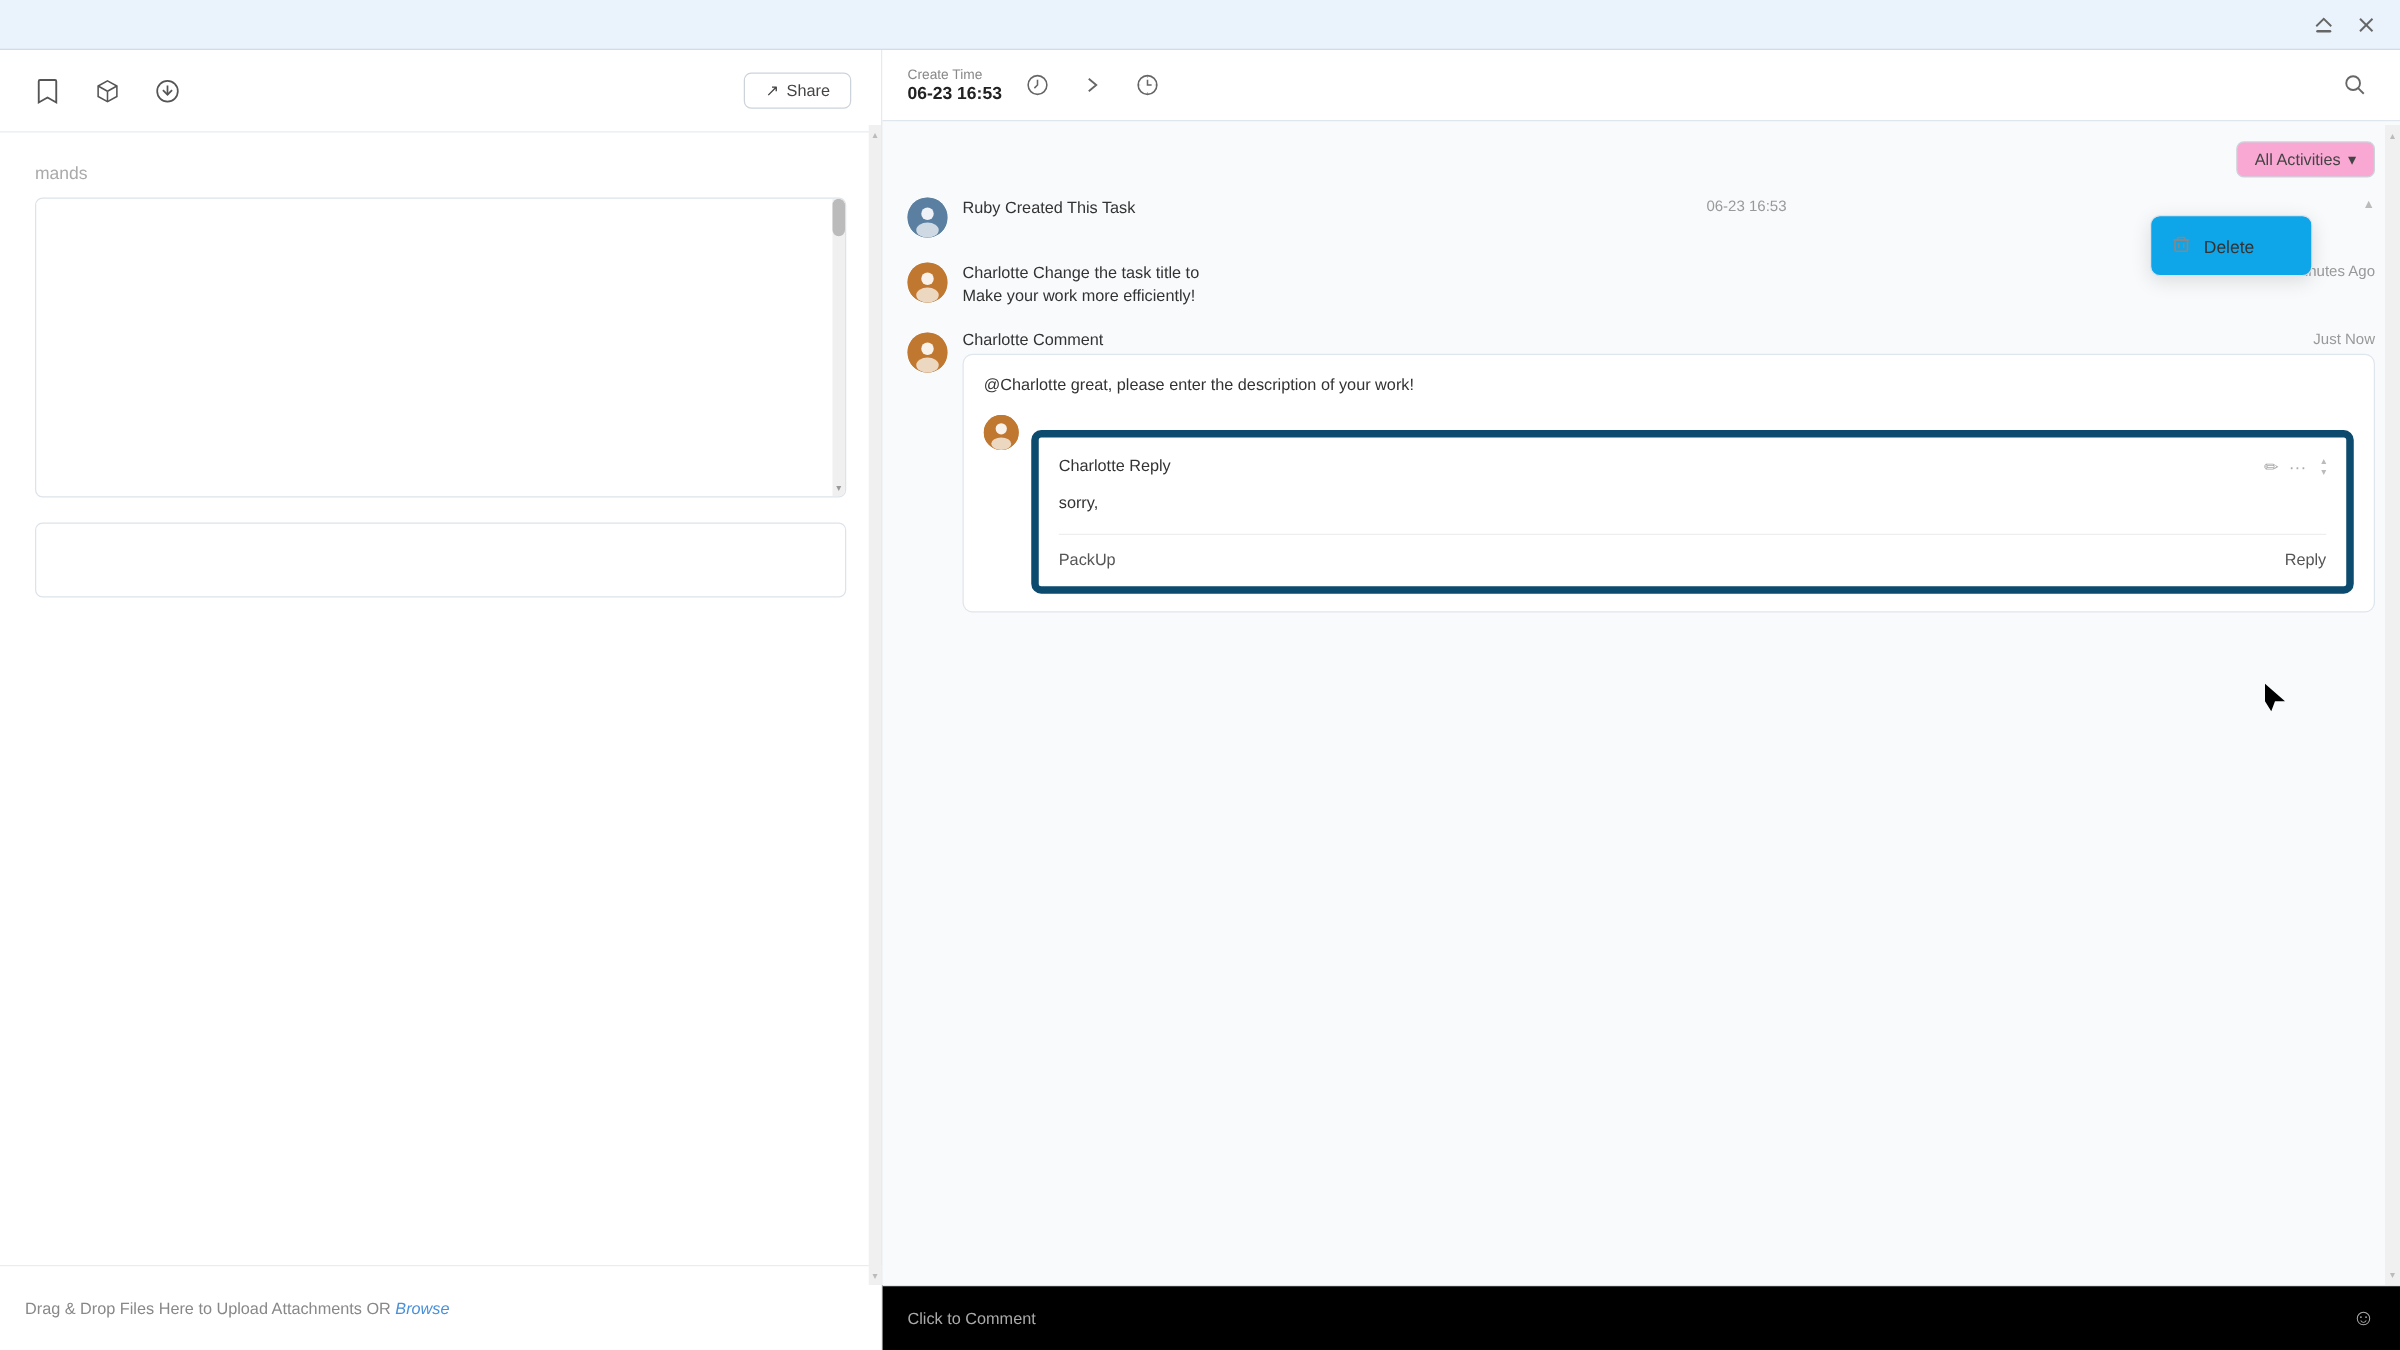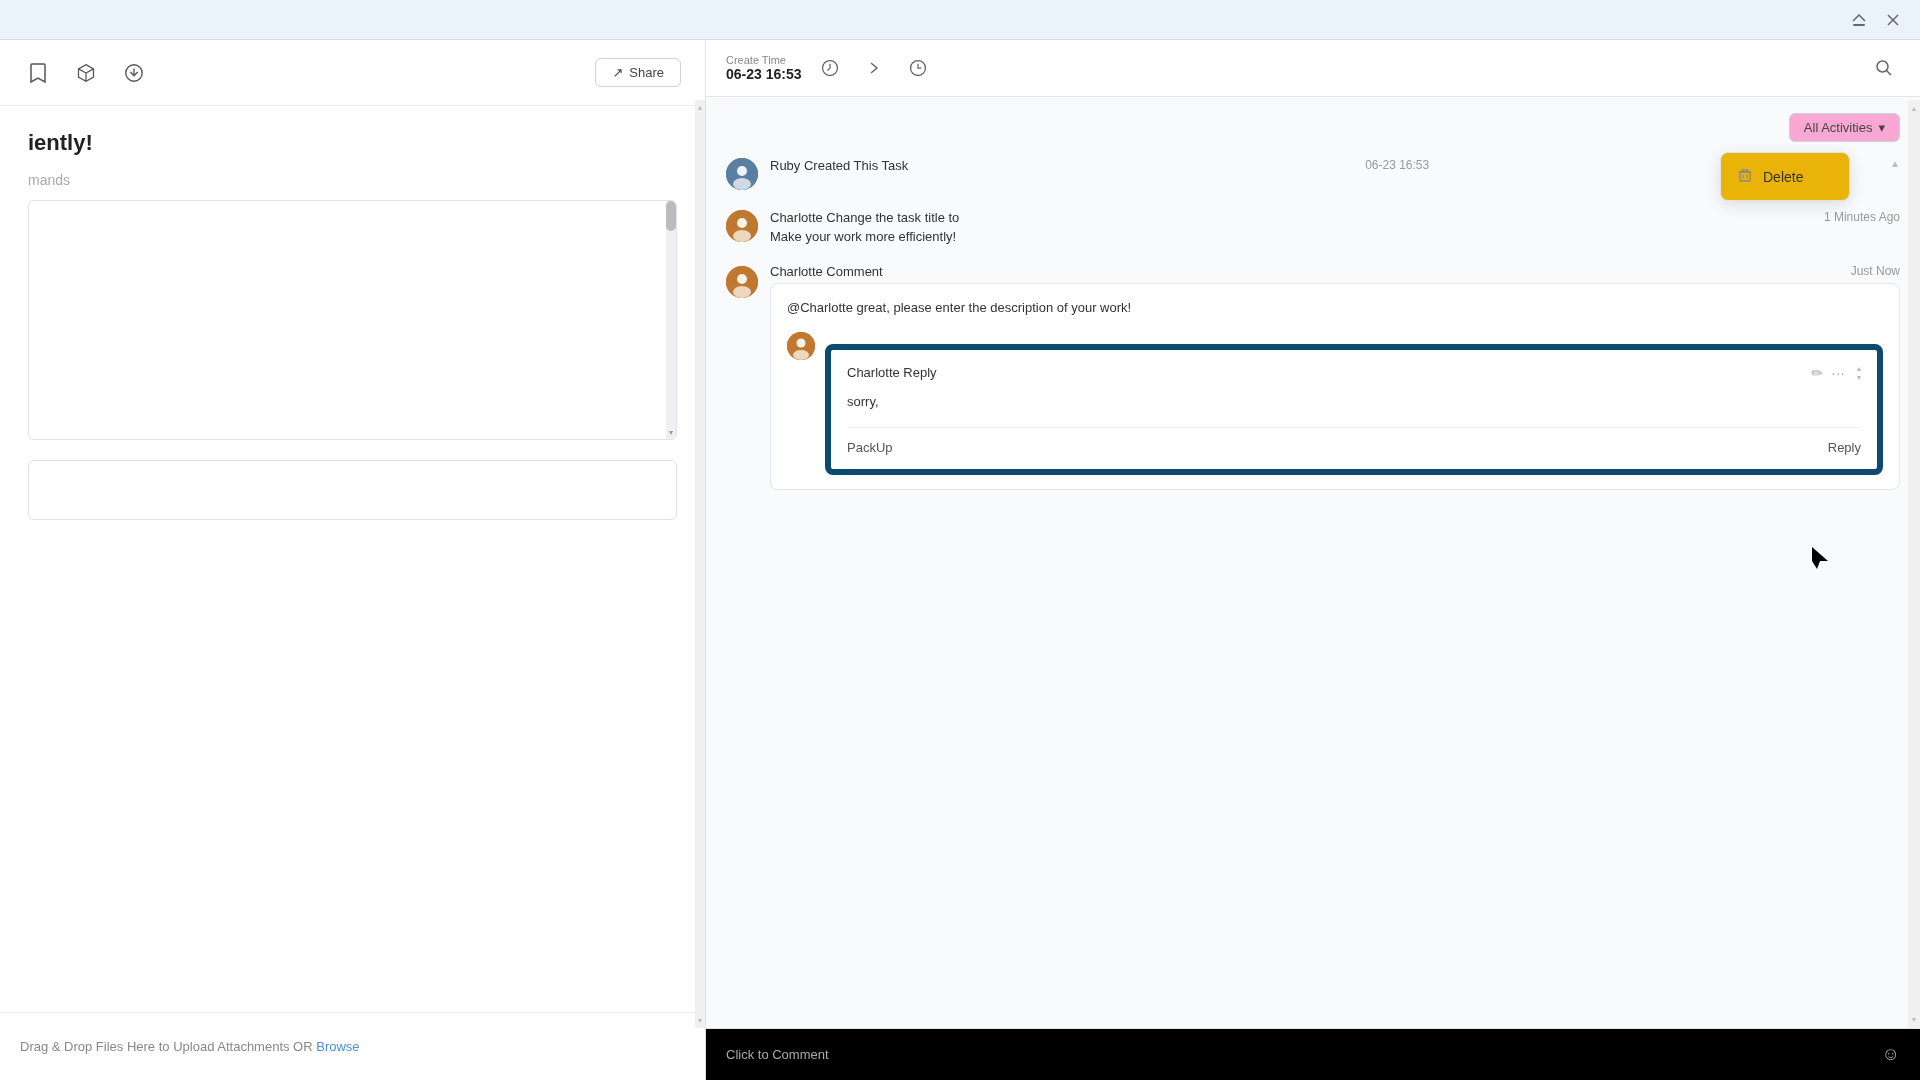--- a/index.html
+++ b/index.html
@@ -159,20 +159,21 @@
       align-items: center;
       padding: 0 20px;
       background: #fff;
       color: #888;
       font-size: 13px;
     }
     .browse-link {
       color: #4a90d9;
       cursor: pointer;
       text-decoration: none;
+      font-style: italic;
     }
 
     
     .right-panel {
       flex: 1;
       background: #f8fafc;
       display: flex;
       flex-direction: column;
       position: relative;
     }
@@ -374,22 +375,22 @@
       color: #555;
       cursor: pointer;
       background: none;
       border: none;
     }
 
     
     .context-menu {
       position: absolute;
       right: 70px;
-      top: 112px;
-      background: #eab308;
+      top: 132px;
+      background: #0ea5e9;
       border: 1px solid #dde3ea;
       border-radius: 8px;
       box-shadow: 0 4px 16px rgba(0,0,0,0.12);
       padding: 6px 0;
       z-index: 100;
       min-width: 130px;
     }
     .context-menu-item {
       display: flex;
       align-items: center;
@@ -484,21 +485,20 @@
           </svg>
       </div>
       <div class="toolbar-spacer"></div>
       <button class="share-btn">
         <span>↗</span>
         <span>Share</span>
       </button>
     </div>
 
     <div class="left-content">
-      <div class="task-title-visible">iently!</div>
       <div class="commands-label">mands</div>
       <div class="text-area-box">
         <div class="text-area-scrollbar">
           <div class="text-area-scrollbar-thumb"></div>
         </div>
         <div class="text-area-scrollbar-bottom">▾</div>
       </div>
       <div class="text-area-box2"></div>
     </div>
 

